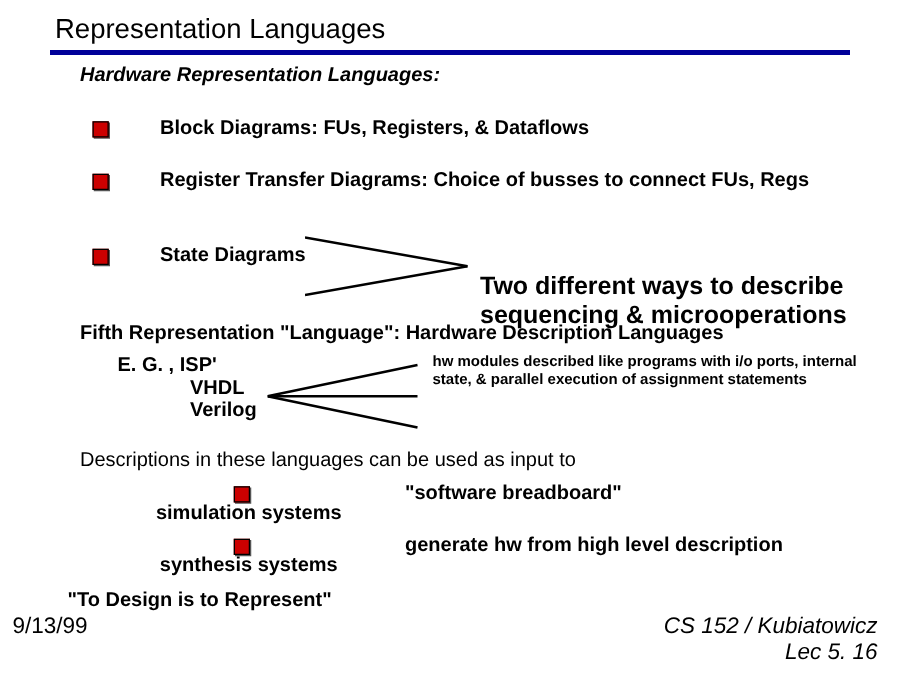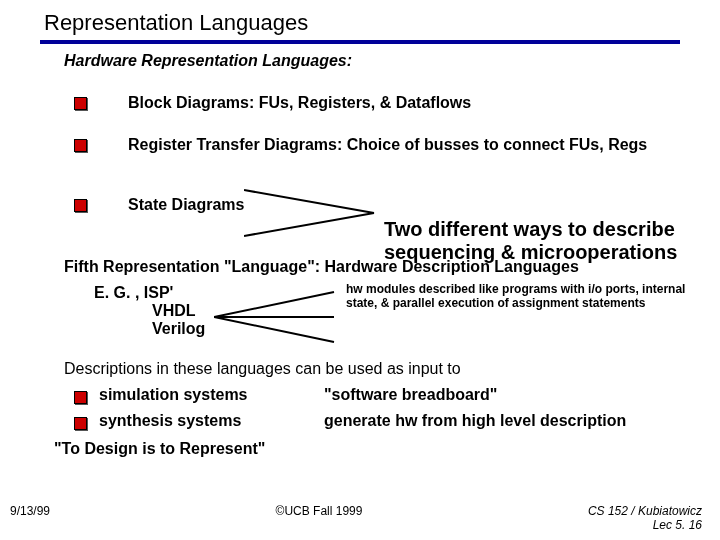--- a/index.html
+++ b/index.html
@@ -115,42 +115,43 @@
     font-size: 16px;
     margin: 6px 0 6px 20px;
   }
   .sim-row, .syn-row {
     display: flex;
     margin: 8px 0 8px 30px;
     align-items: flex-start;
   }
   .sim-left {
     display: flex;
-    align-items: flex-end;
+    align-items: center;
     width: 250px;
+    flex-direction: column;
   }
   .sim-text {
     font-weight: bold;
     font-size: 16px;
   }
   .sim-right {
     font-weight: bold;
     font-size: 16px;
   }
   .quote {
     font-weight: bold;
     font-size: 16px;
     margin: 10px 0 0 10px;
   }
   .footer {
     position: absolute;
     bottom: 8px;
     left: 0;
     width: 720px;
-    font-size: 12px;
+    font-size: 18px;
     display: flex;
     justify-content: space-between;
     padding: 0 18px 0 10px;
     box-sizing: border-box;
   }
   .footer .center {
     text-align: center;
     flex: 1;
   }
   .footer .right {
@@ -227,16 +228,15 @@
     </div>
     <div class="sim-right">generate hw from high level description</div>
   </div>
 
   <div class="quote">"To Design is to Represent"</div>
 
 </div>
 
 <div class="footer">
   <div>9/13/99</div>
-  <div class="center">©UCB Fall 1999</div>
   <div class="right">CS 152 / Kubiatowicz
 Lec 5. 16</div>
 </div>
 
 </body></html>

